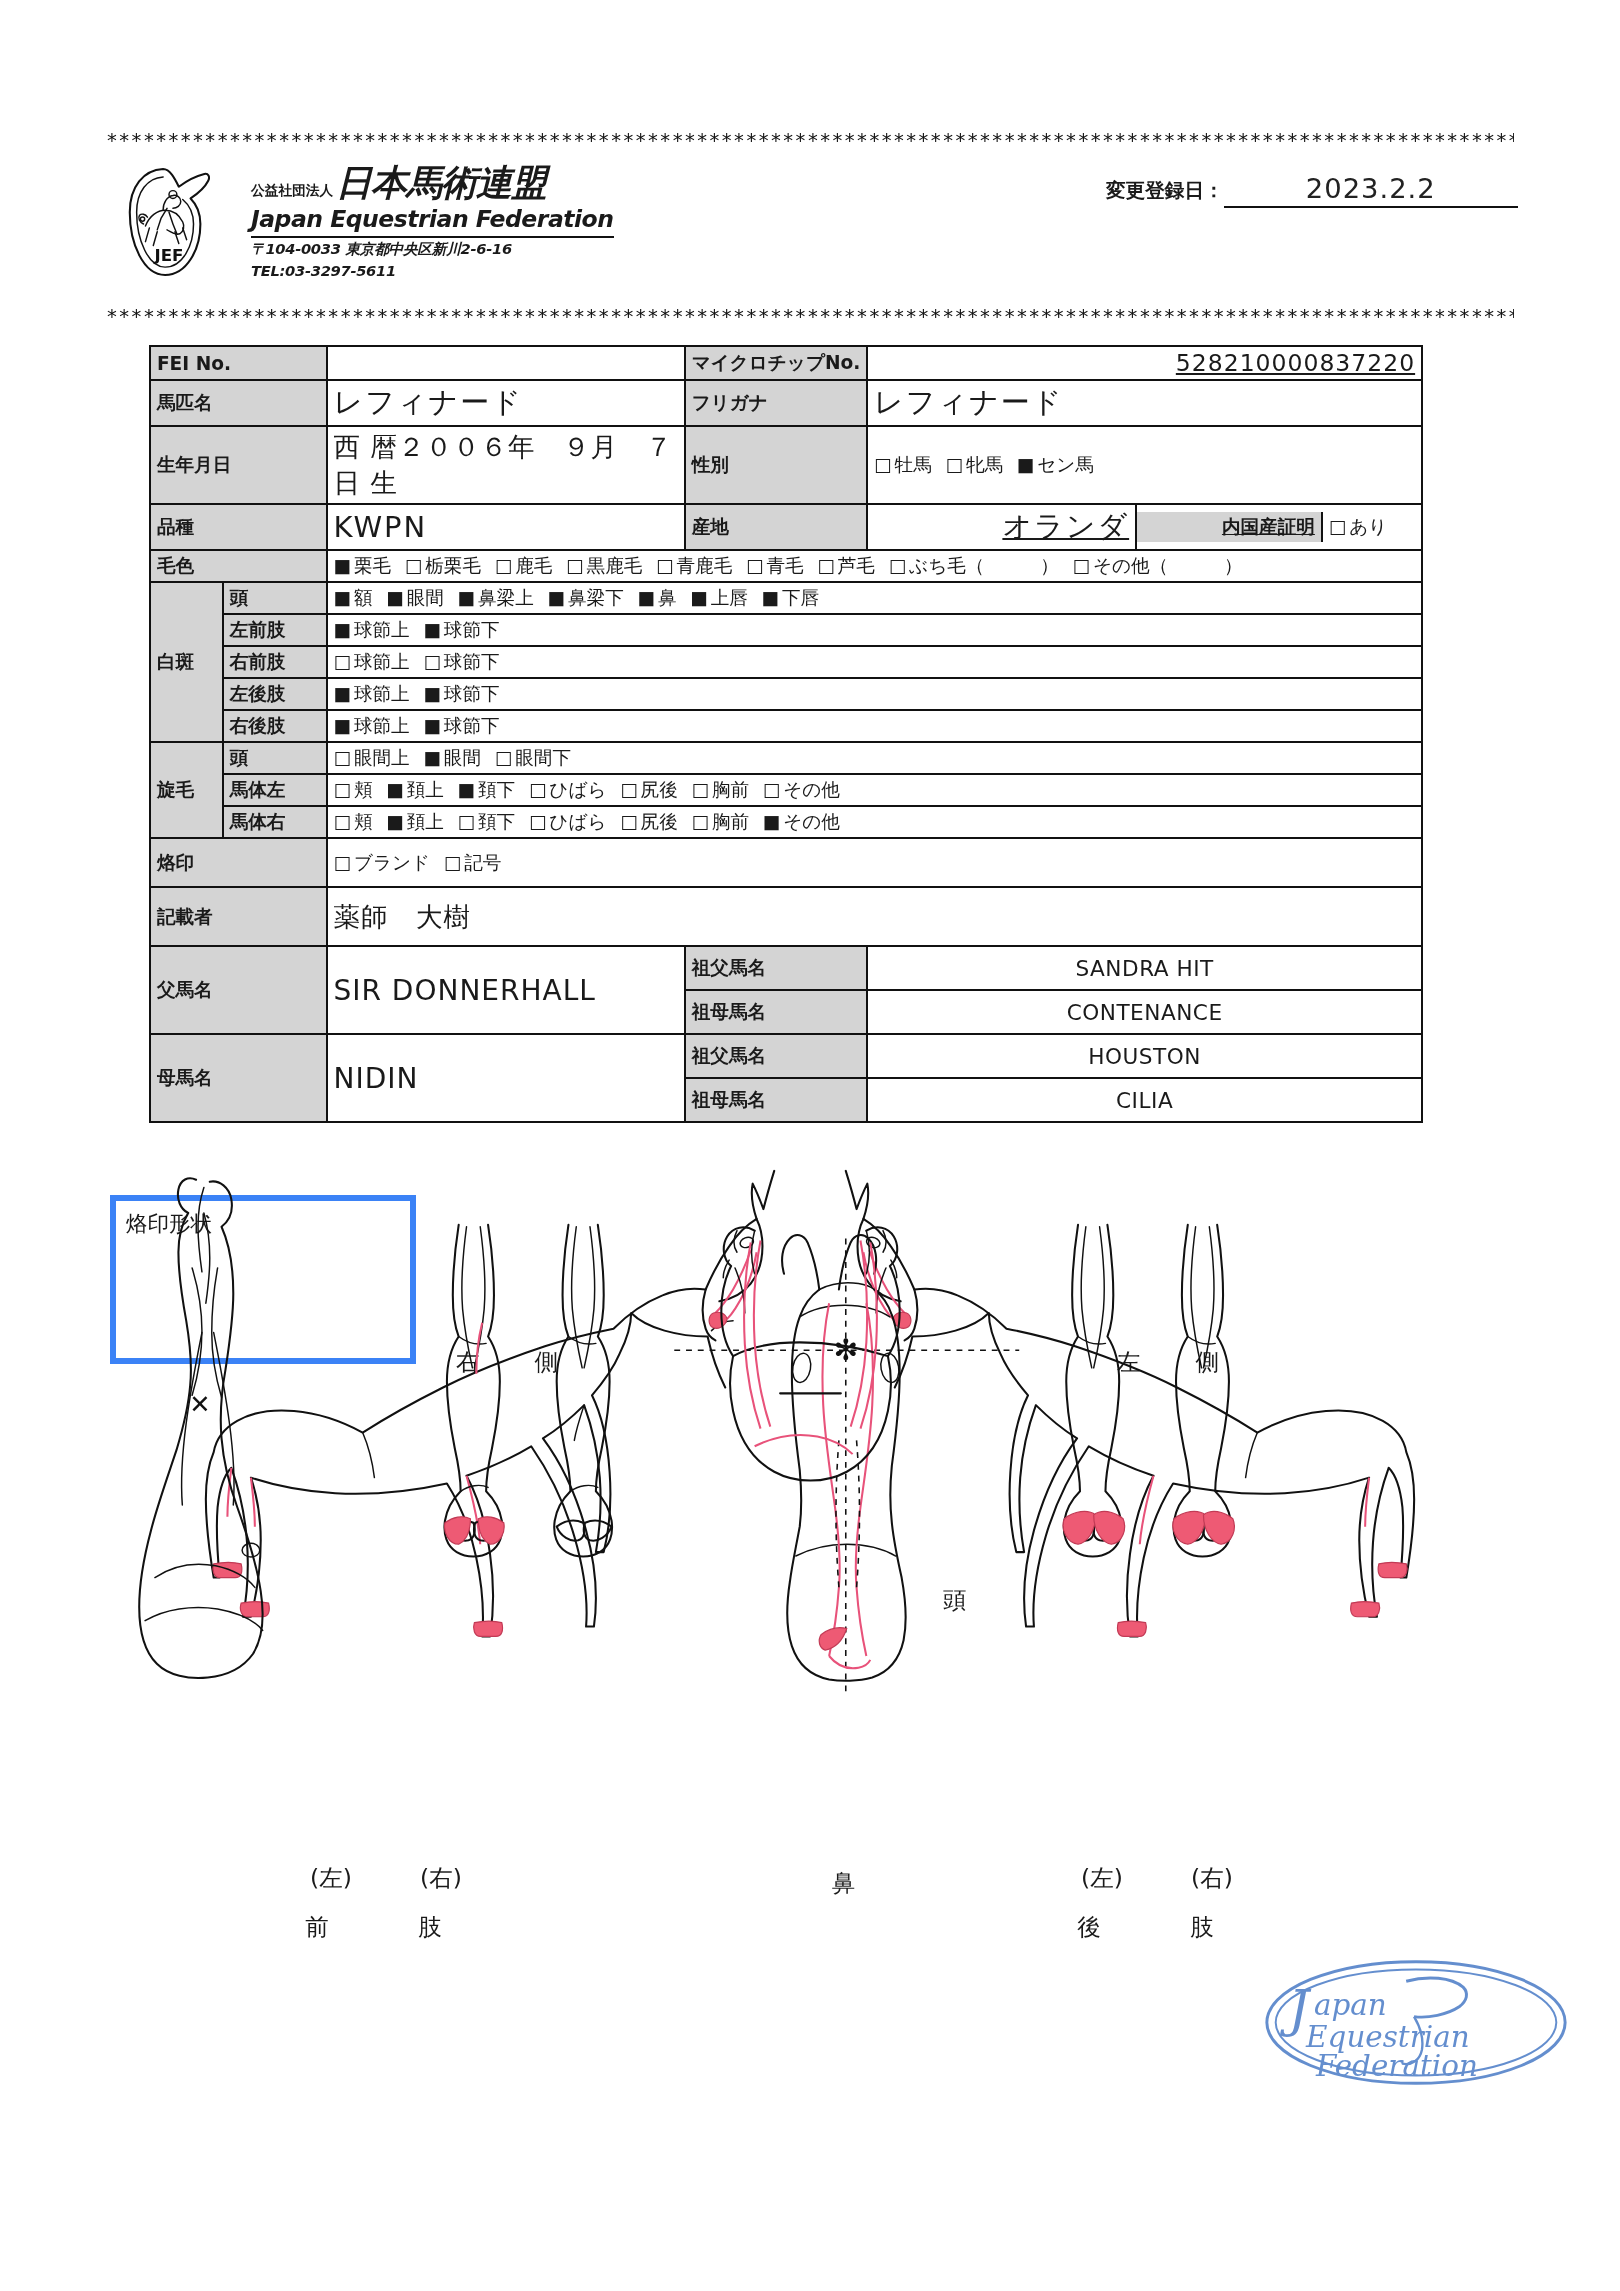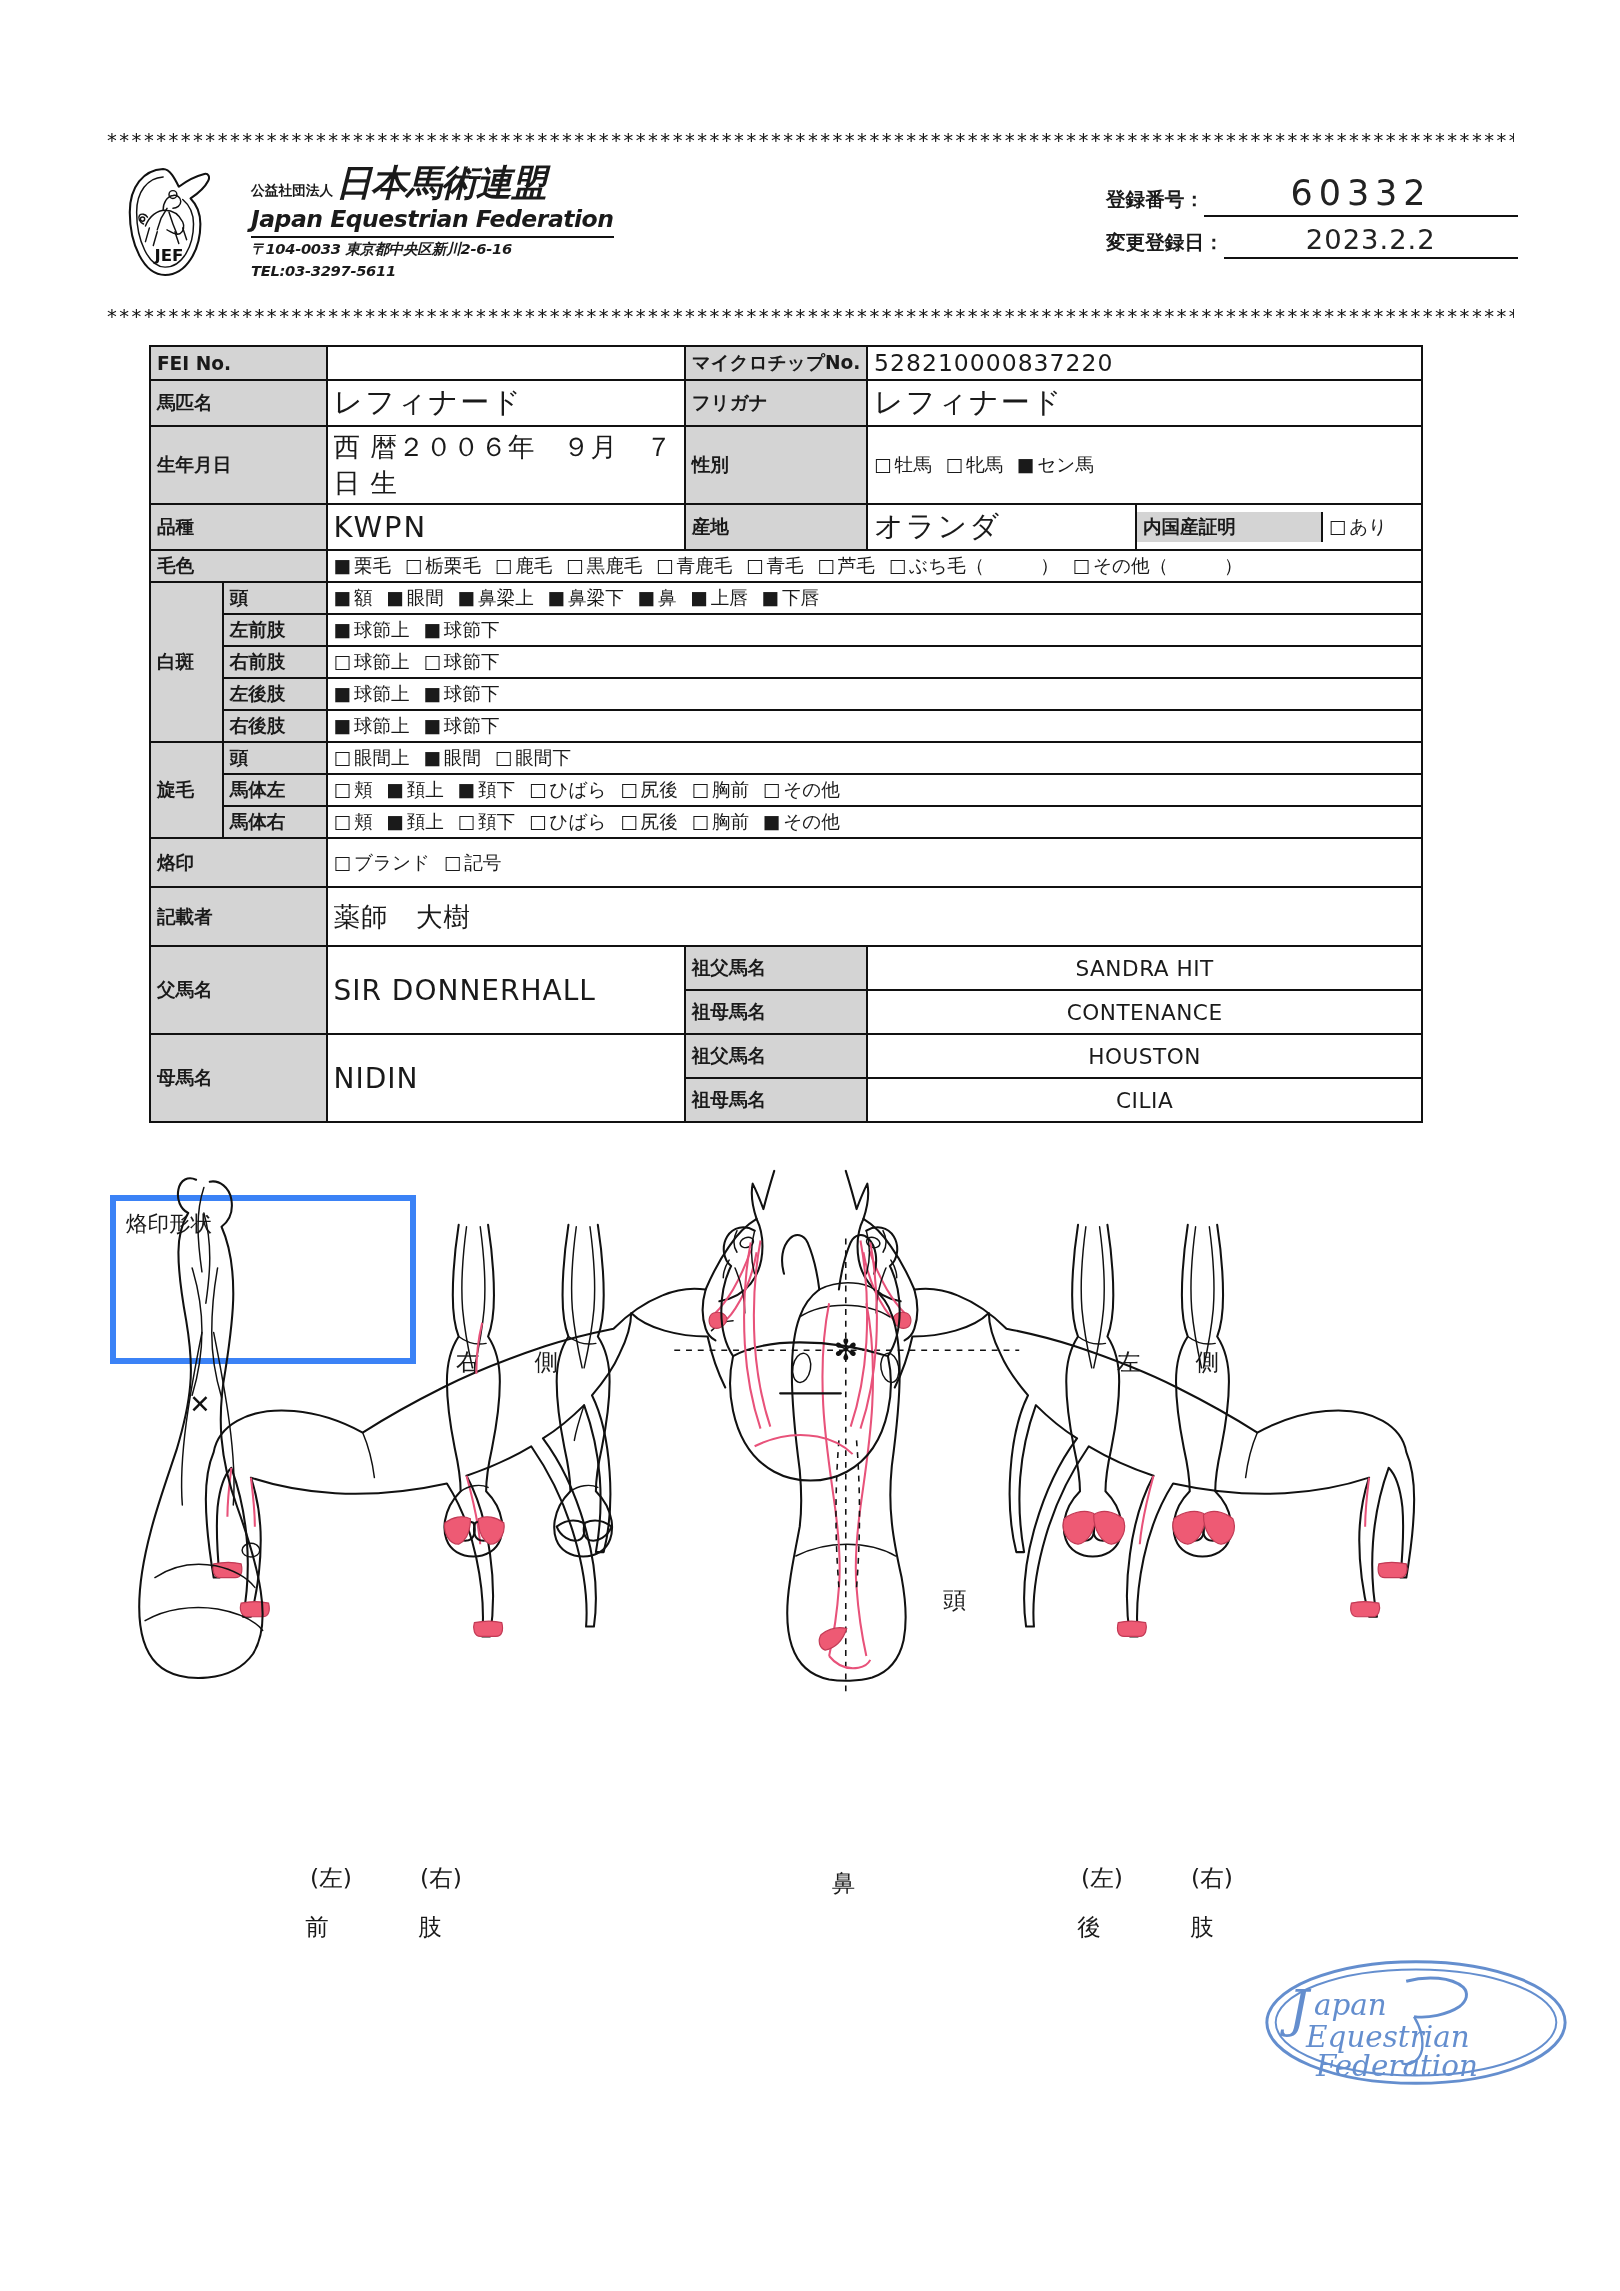--- a/index.html
+++ b/index.html
@@ -58,21 +58,21 @@
   .val{background:#fff;}
   .h-lab{width:110px;}
   .sub-lab{background:#d4d4d4;font-weight:bold;white-space:nowrap;width:90px;text-align:left;}
   .big-val{font-size:29px;letter-spacing:2px;}
   .mid-val{font-size:26.5px;letter-spacing:1px;}
   .chk-row{font-size:18.6px;white-space:nowrap;letter-spacing:0px;}
   .cb{display:inline-block;margin-right:2.9px;}
   .cb.on::before{content:"\25A0";}
   .cb.off::before{content:"\25A1";}
   .gap{display:inline-block;width:13.7px;}
-  .ctr{text-align:left;}
+  .ctr{text-align:right;text-decoration:underline;}
   .ped-name{font-size:28px;letter-spacing:1px;}
   .ped-sub{font-size:21.6px;letter-spacing:0.5px;text-align:center;}
 
   
   .diagram{position:absolute;left:0;top:1166px;width:1620px;height:1125px;}
   .brand-box{position:absolute;left:110px;top:29px;width:294px;height:157px;
              border:6px solid #3b82f6;background:#fff;}
   .brand-box span{display:block;font-size:21.6px;padding:7.8px 9.8px;font-weight:normal;}
   .sidelabel{position:absolute;font-size:23.5px;letter-spacing:15.7px;}
   .sidelabel.right{left:456px;top:180px;}
@@ -121,24 +121,20 @@
         <span class="big">日本馬術連盟</span>
       </div>
       <div class="fed-en">Japan Equestrian Federation</div>
       <div class="fed-rule"></div>
       <div class="fed-addr">〒104-0033 東京都中央区新川2-6-16</div>
       <div class="fed-addr">TEL:03-3297-5611</div>
     </div>
 
 
     <div class="reg-block">
-      <div class="reg-row">
-        <div class="reg-label">登録番号：</div>
-        <div class="reg-value">60332</div>
-      </div>
       <div class="reg-row">
         <div class="reg-label">変更登録日：</div>
         <div class="reg-value small">2023.2.2</div>
       </div>
     </div>
   </div>
 
   <div class="starline bottom">************************************************************************************************************************************************************************************</div>
 
   <table class="tbl">

